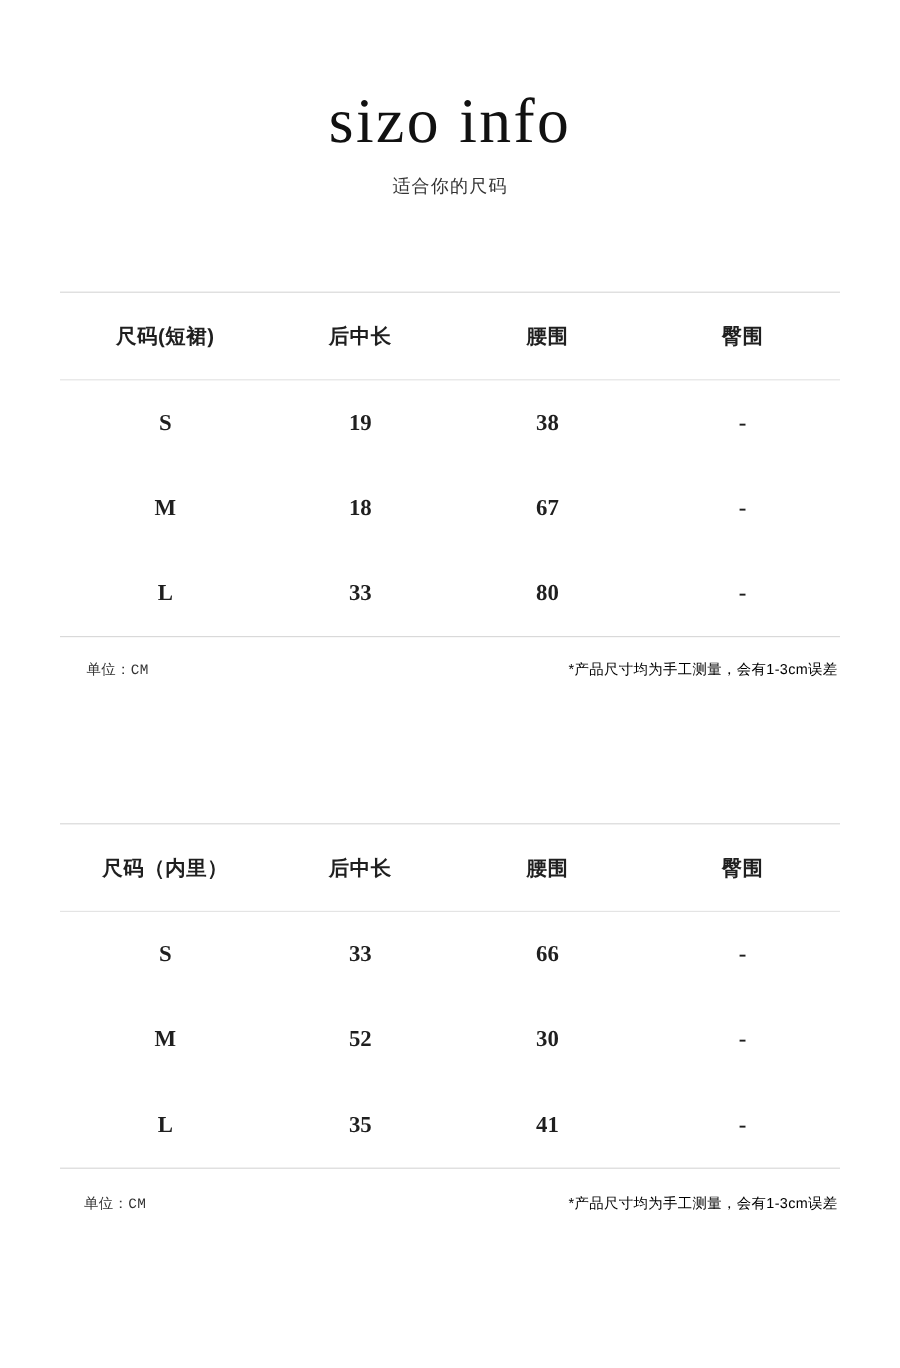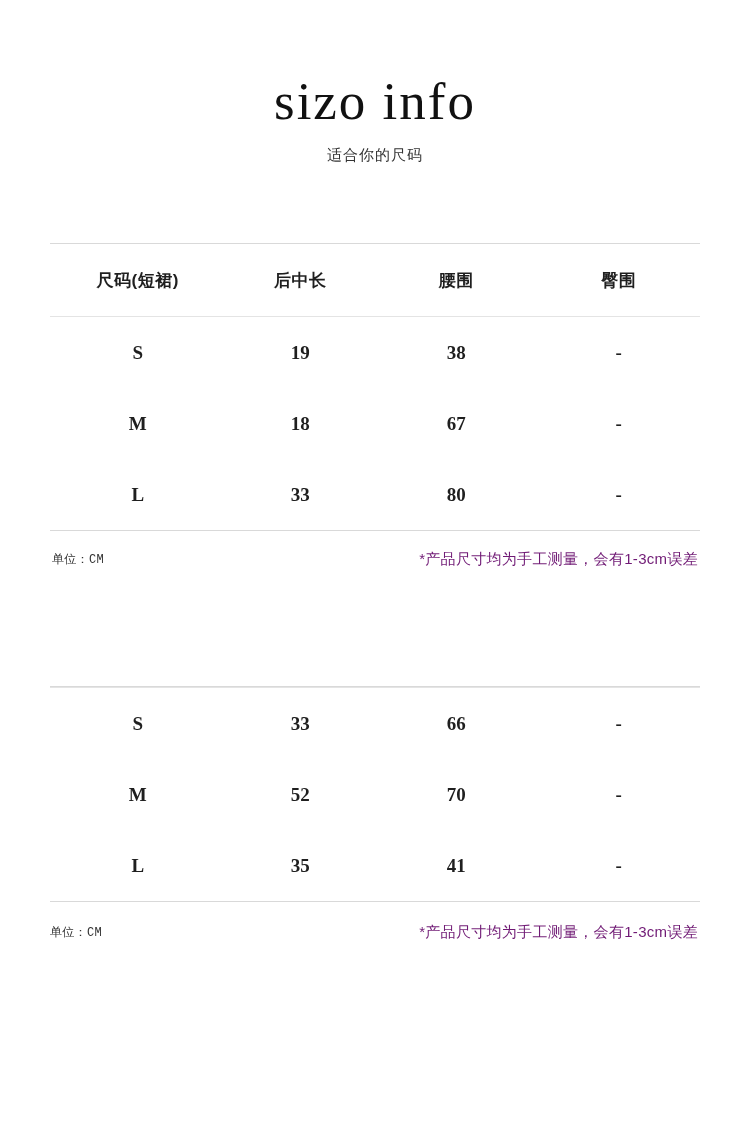--- a/index.html
+++ b/index.html
@@ -92,30 +92,31 @@
   col.c1 { width: 23%; }
   col.c2 { width: 25%; }
   col.c3 { width: 25%; }
 
   .footnotes {
     display: flex;
     justify-content: space-between;
     align-items: center;
     margin-top: 19px;
     padding: 0 2px;
+    margin-left: 20px;
   }
   .fn-left {
     font-size: 12.5px;
     color: #333333;
     letter-spacing: 0.3px;
     font-family: "Liberation Sans", sans-serif;
   }
   .fn-right {
-    font-size: 15px;
-    color: #701a75;
+    font-size: 12px;
+    color: #000000;
     letter-spacing: 0.3px;
     font-family: "Liberation Sans", sans-serif;
   }
   .unit-mono { font-family: "Liberation Mono", monospace; font-size: 12px; }
 
   .block-2 .footnotes {
     margin-top: 21px;
   }
   .block-2 .fn-left { margin-left: -2px; }
 </style>
@@ -178,39 +179,55 @@
     </table>
     <div class="rule"></div>
     <div class="footnotes">
       <div class="fn-left unit-mono">单位：CM</div>
       <div class="fn-right">*产品尺寸均为手工测量，会有1-3cm误差</div>
     </div>
   </div>
 
   <div class="table-block block-2">
     <div class="rule"></div>
+    <table class="size-table">
+      <colgroup>
+          <col class="c0">
+          <col class="c1">
+          <col class="c2">
+          <col class="c3">
+        </colgroup>
+      <thead>
+        <tr>
+          <th>尺码（内里）</th>
+          <th>后中长</th>
+          <th>腰围</th>
+          <th>臀围</th>
+        </tr>
+      </thead>
+    </table>
     <div class="rule-light"></div>
     <table class="size-table">
       <colgroup>
           <col class="c0">
           <col class="c1">
           <col class="c2">
           <col class="c3">
         </colgroup>
       <tbody>
         <tr>
           <td>S</td>
           <td>33</td>
           <td>66</td>
           <td>-</td>
         </tr>
         <tr>
           <td>M</td>
           <td>52</td>
-          <td>70</td>
+          <td>30</td>
           <td>-</td>
         </tr>
         <tr>
           <td>L</td>
           <td>35</td>
           <td>41</td>
           <td>-</td>
         </tr>
       </tbody>
     </table>

